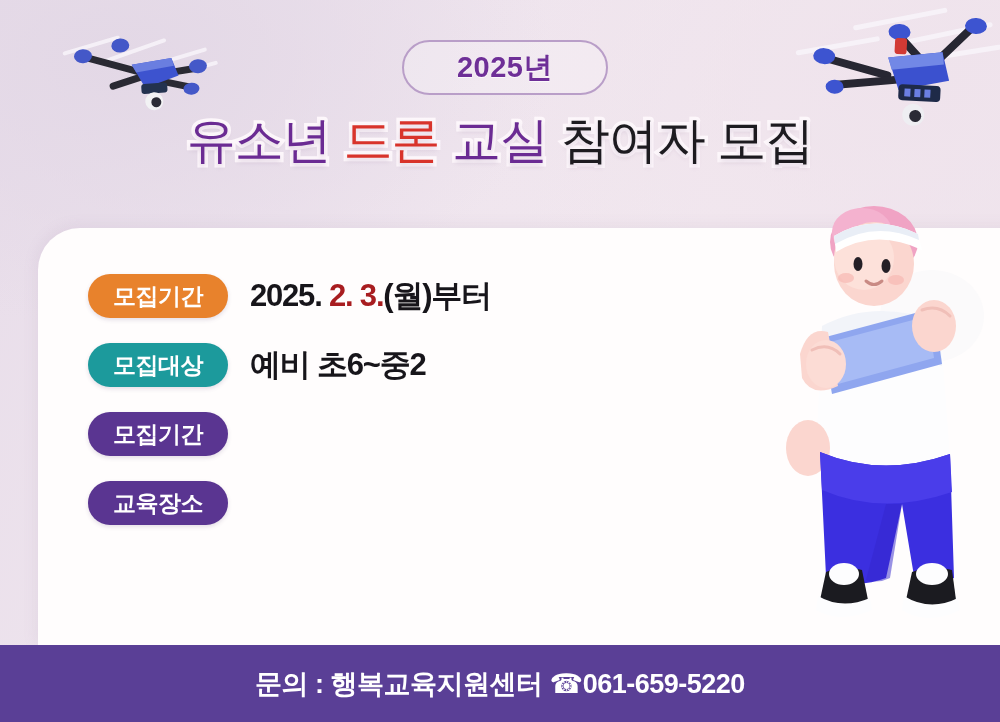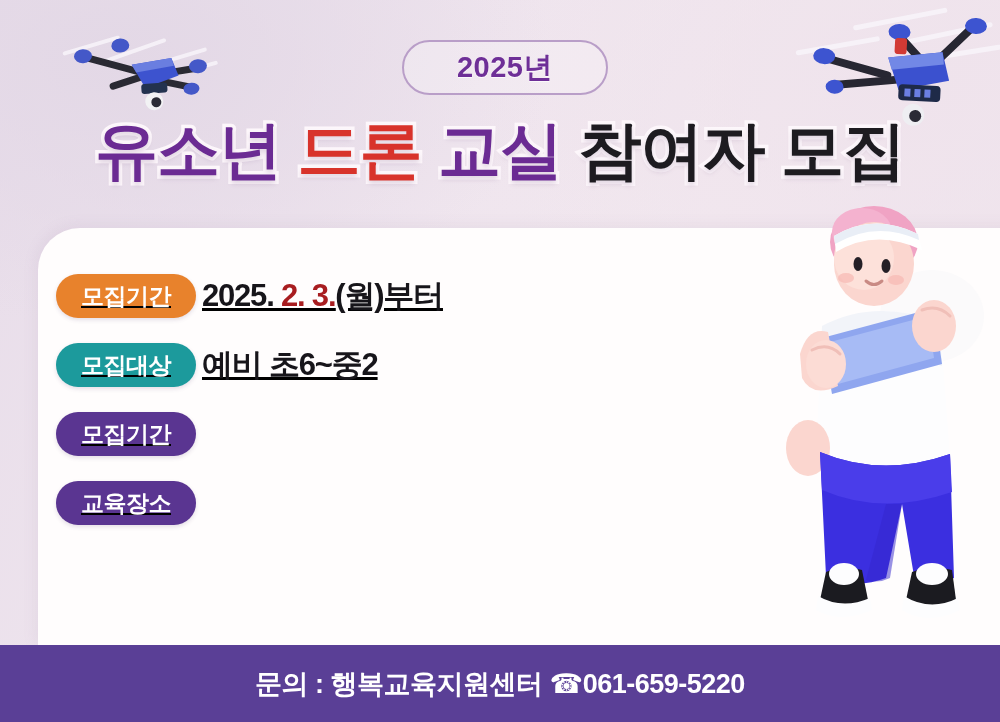--- a/index.html
+++ b/index.html
@@ -37,21 +37,21 @@
   }
   #year-badge span {
     font-size:29px; font-weight:bold; letter-spacing:0.5px;
     color:#6e2f97;
     text-shadow:0 1px 0 rgba(255,255,255,.7);
   }
 
   #headline {
     position:absolute; left:0; top:108px; width:1000px;
     text-align:center;
-    font-size:63px; font-weight:bold;
+    font-size:49px; font-weight:normal;
     letter-spacing:-1px;
     white-space:nowrap;
   }
   #headline span {
     -webkit-text-stroke:7px #fdf7fb;
     paint-order:stroke fill;
     text-shadow:
       0 3px 5px rgba(120,80,130,0.22),
       0 0 2px rgba(255,255,255,.9);
   }
@@ -66,41 +66,41 @@
     background:#fffdfd;
     border-radius:42px 0 0 0;
     box-shadow:-2px -2px 14px rgba(150,120,160,0.10);
   }
 
   
   #character { position:absolute; left:782px; top:186px; width:218px; height:462px; }
   #character svg { display:block; }
 
   
-  #rows { position:absolute; left:56px; top:272px; width:900px;text-decoration:underline; }
+  #rows { position:absolute; left:88px; top:272px; width:900px; }
   .row {
     display:flex; align-items:center;
     height:48px; margin-bottom:21px;
     white-space:nowrap;
   }
   .pill {
     flex:0 0 auto;
     width:140px; height:44px;
     border-radius:22px;
     display:flex; align-items:center; justify-content:center;
     font-size:23px; font-weight:bold; color:#ffffff;
     letter-spacing:-0.5px;
     box-shadow:0 2px 4px rgba(90,60,110,.16);
   }
   .pill-orange { background:#e8822c; }
   .pill-teal   { background:#1c9a9c; }
   .pill-purple { background:#5a3591; }
 
   .val {
-    margin-left:6px;
+    margin-left:22px;
     font-size:31px; font-weight:bold;
     letter-spacing:-1.2px;
   }
   .val.outlined {
     -webkit-text-stroke:6px #fffdfd;
     paint-order:stroke fill;
   }
   .v-dark   { color:#17151a; }
   .v-red    { color:#a81d20; }
   .v-purple { color:#2d2070; }

